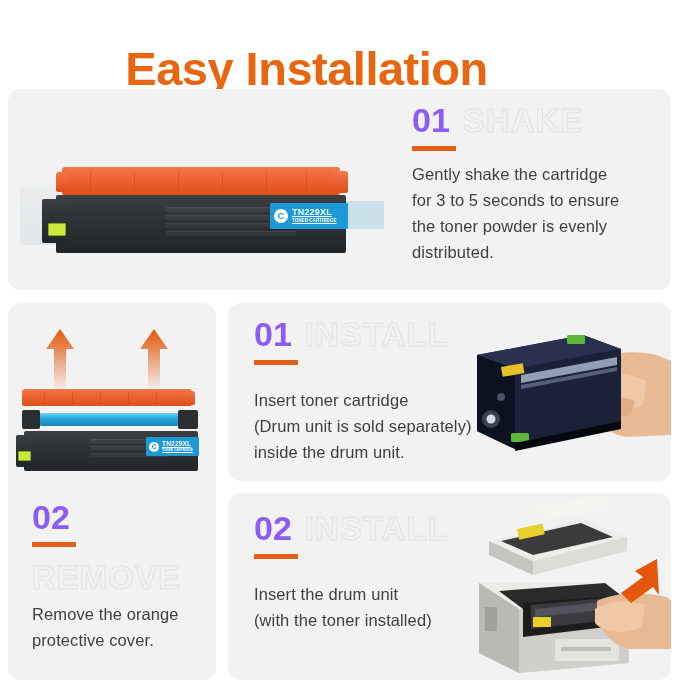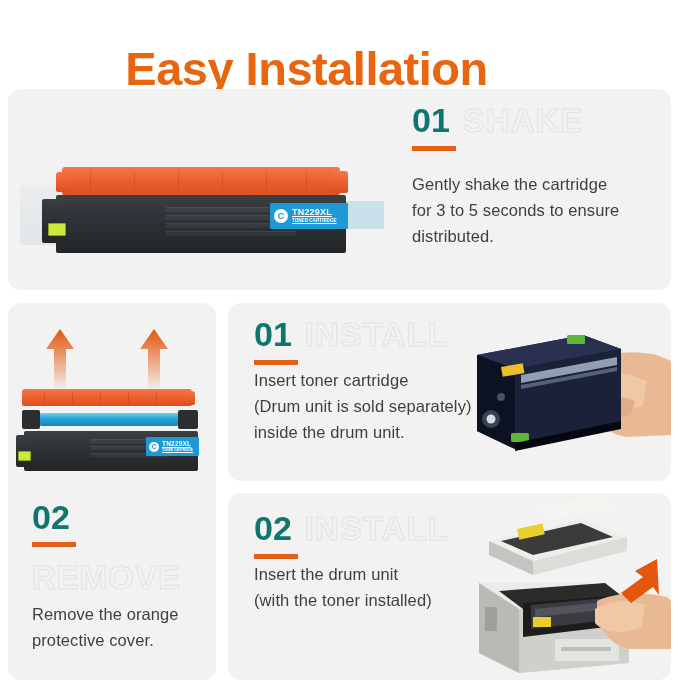--- a/index.html
+++ b/index.html
@@ -49,21 +49,21 @@
 
   
   .step-head {
     display: flex;
     align-items: baseline;
     gap: 13px;
   }
   .step-num {
     font-size: 34px;
     font-weight: bold;
-    color: #0f766e;
+    color: #8b5cf6;
     line-height: 34px;
     letter-spacing: 0px;
   }
   .step-word {
     font-size: 33px;
     font-weight: bold;
     line-height: 34px;
     letter-spacing: 1px;
     color: transparent;
     -webkit-text-stroke: 1px #e2e2e2;
@@ -81,39 +81,39 @@
     letter-spacing: 0.1px;
   }
   .step-body div { white-space: nowrap; }
 
   
   #p1-text {
     position: absolute;
     left: 404px; top: 14px;
     width: 258px;
   }
-  #p1-text .step-body { margin-top: 20px; }
+  #p1-text .step-body { margin-top: 10px; }
 
   
   #p2-text {
     position: absolute;
     left: 24px; top: 197px;
     width: 180px;
   }
   #p2-text .step-word {
     display: block;
     margin-top: 14px;
     font-size: 33px;
   }
   #p2-text .step-body { margin-top: 6px; }
 
   
   #p3-text { position: absolute; left: 26px; top: 14px; width: 300px; }
   #p4-text { position: absolute; left: 26px; top: 18px; width: 300px; }
-  #p3-text .step-body, #p4-text .step-body { margin-top: 2px; }
+  #p3-text .step-body, #p4-text .step-body { margin-top: 22px; }
 
   
   .art { position: absolute; }
 
   
   #shake-arrow { left: 150px; top: 120px; width: 120px; height: 44px; }
   
   #remove-arrows { left: 22px; top: 22px; width: 170px; height: 70px; }
 
   .cart-wrap { position: absolute; }
@@ -250,20 +250,21 @@
 
   <div id="p1-text">
     <div class="step-head">
       <span class="step-num">01</span>
       <span class="step-word">SHAKE</span>
     </div>
     <div class="step-rule"></div>
     <div class="step-body">
       <div>Gently shake the cartridge</div>
       <div>for 3 to 5 seconds to ensure</div>
+      <div>the toner powder is evenly</div>
       <div>distributed.</div>
     </div>
   </div>
 </div>
 
 <div class="panel" id="panel-02">
 
   <div class="art" id="remove-arrows">
     <svg width="170" height="70" viewBox="0 0 170 70">
       <defs>

